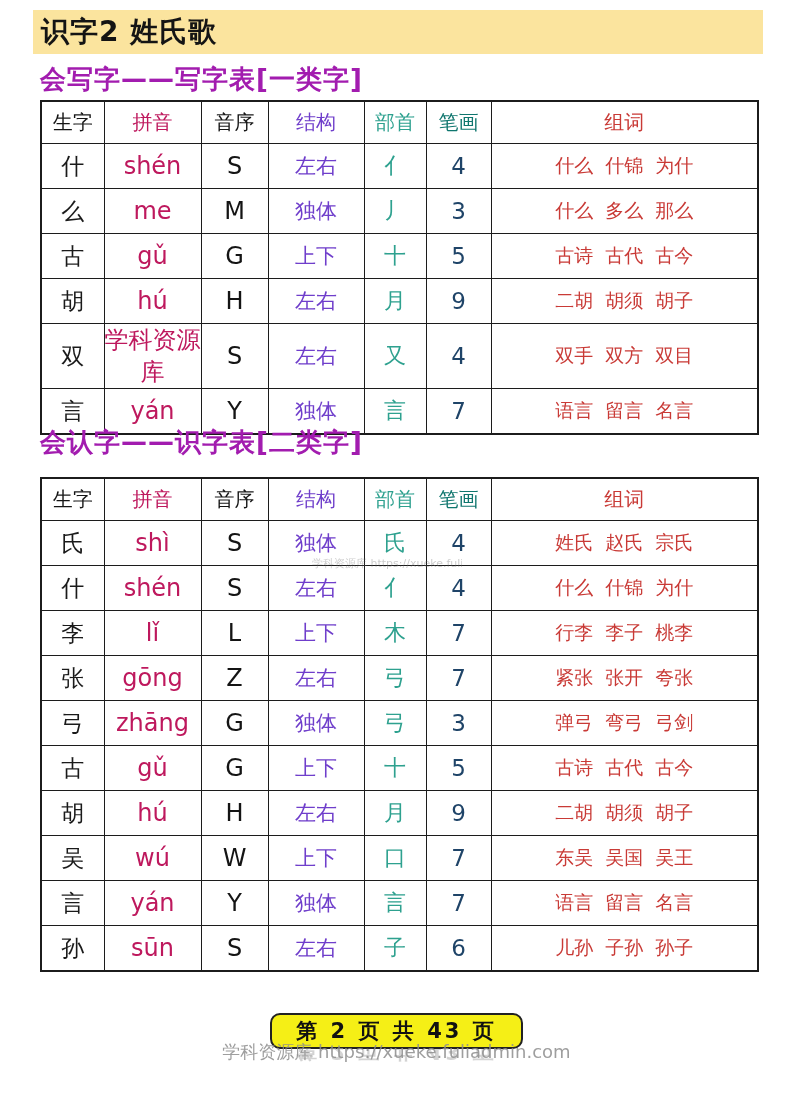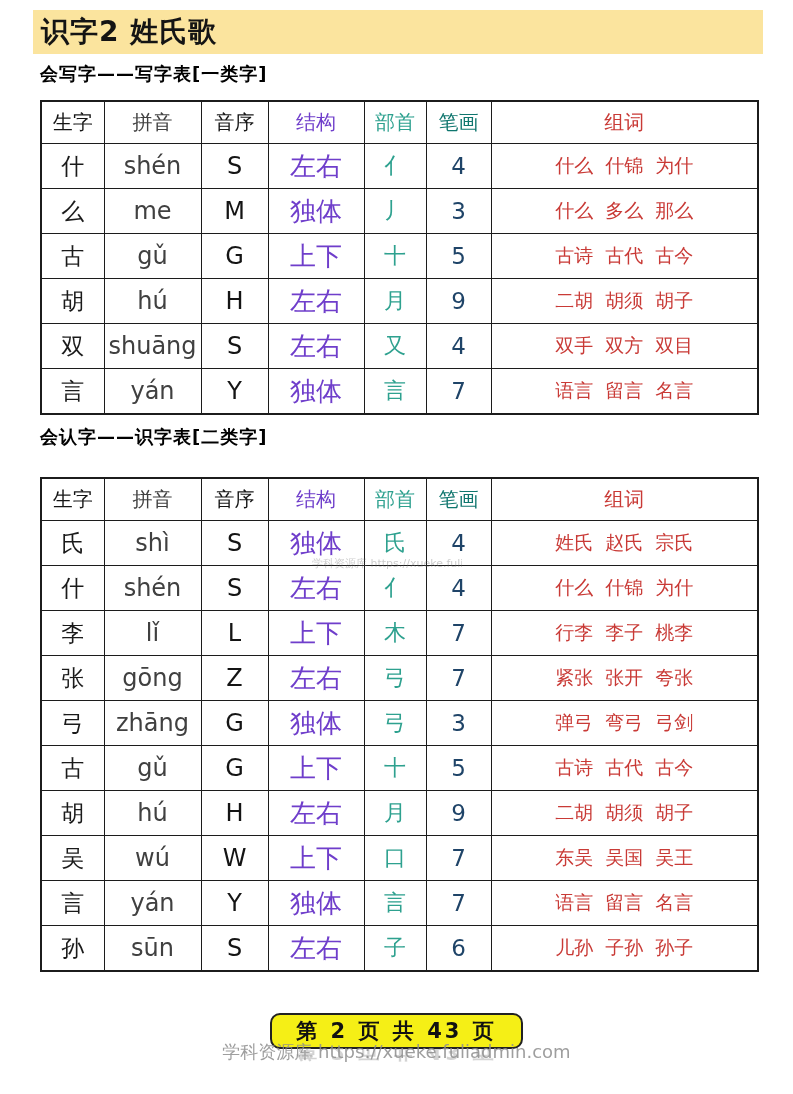--- a/index.html
+++ b/index.html
@@ -16,21 +16,21 @@
     background:#fbe49e;
     display:flex;align-items:center;
   }
   .banner .title{
     font-size:28px;font-weight:bold;color:#141414;
     padding-left:8px;letter-spacing:1px;
   }
   
   .section-heading{
     position:absolute;left:40px;
-    font-size:18px;font-weight:bold;color:#000000;letter-spacing:1px;
+    font-size:26px;font-weight:bold;color:#a21caf;letter-spacing:1px;
   }
   #heading-1{top:62px;}
   #heading-2{top:425px;}
   
   table.vocab{
     position:absolute;left:40px;width:717px;
     border-collapse:collapse;table-layout:fixed;
     background:#ffffff;
   }
   #table-1{top:100px;}
@@ -42,23 +42,23 @@
   }
   table.vocab{border:2.5px solid #1c1c1c;}
   table.vocab th{height:41px;font-size:20px;font-weight:normal;}
   table.vocab td{height:44px;}
   
   col.w0{width:63px;} col.w1{width:97px;} col.w2{width:67px;}
   col.w3{width:96px;} col.w4{width:62px;} col.w5{width:65px;}
   col.w6{width:267px;}
   
   .c0{color:#1a1a1a;font-size:23px;}
-  .c1{color:#404040;font-size:24px;}
+  .c1{color:#be185d;font-size:24px;}
   .c2{color:#141414;font-size:24px;}
-  .c3{color:#6f3ecb;font-size:26px;}
+  .c3{color:#6f3ecb;font-size:21px;}
   .c4{color:#2ea18f;font-size:22px;margin-top:40px;}
   .c5{color:#1f4468;font-size:23px;}
   .c6{color:#c93a36;font-size:19px;white-space:pre;margin-left:48px;}
   th.c0,th.c2{font-size:21px;color:#141414;}
   th.c1{font-size:20px;} th.c3{font-size:20px;margin-top:24px;} th.c4{font-size:20px;}
   th.c5{font-size:20px;color:#0f766e;} th.c6{font-size:20px;}
   
   .footer{
     position:absolute;left:0;top:1013px;width:793px;height:70px;
     text-align:center;
@@ -158,21 +158,21 @@
           <td class="c0">胡</td>
           <td class="c1">hú</td>
           <td class="c2">H</td>
           <td class="c3">左右</td>
           <td class="c4">月</td>
           <td class="c5">9</td>
           <td class="c6">二胡  胡须  胡子</td>
         </tr>
         <tr>
           <td class="c0">双</td>
-          <td class="c1">shuāng</td>
+          <td class="c1">学科资源库</td>
           <td class="c2">S</td>
           <td class="c3">左右</td>
           <td class="c4">又</td>
           <td class="c5">4</td>
           <td class="c6">双手  双方  双目</td>
         </tr>
         <tr>
           <td class="c0">言</td>
           <td class="c1">yán</td>
           <td class="c2">Y</td>

